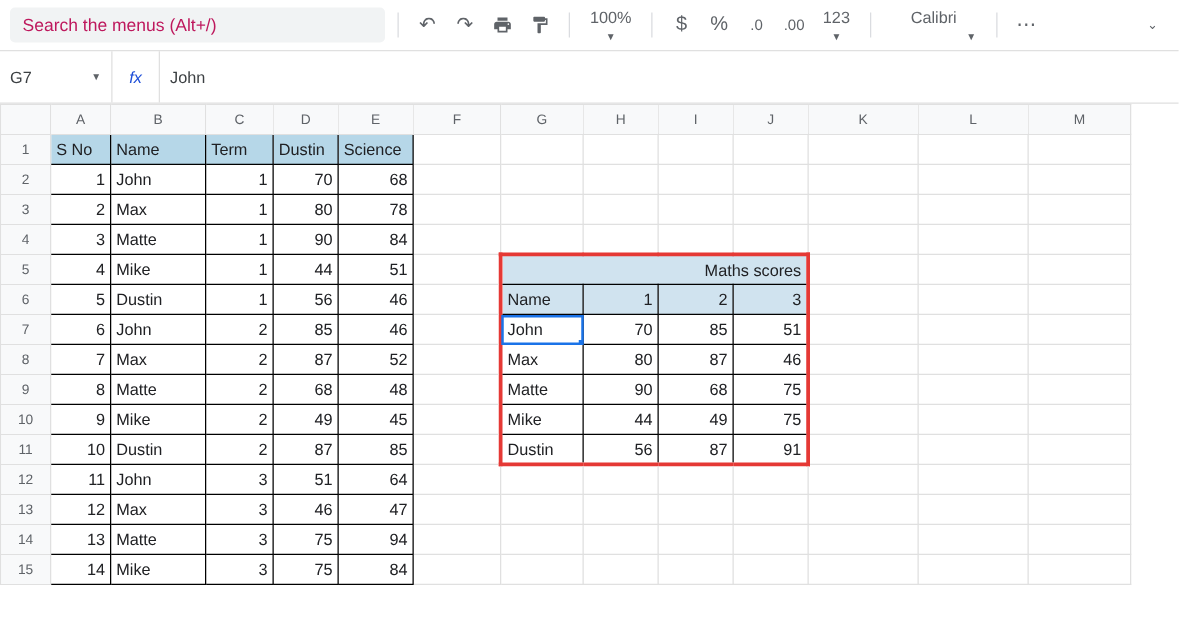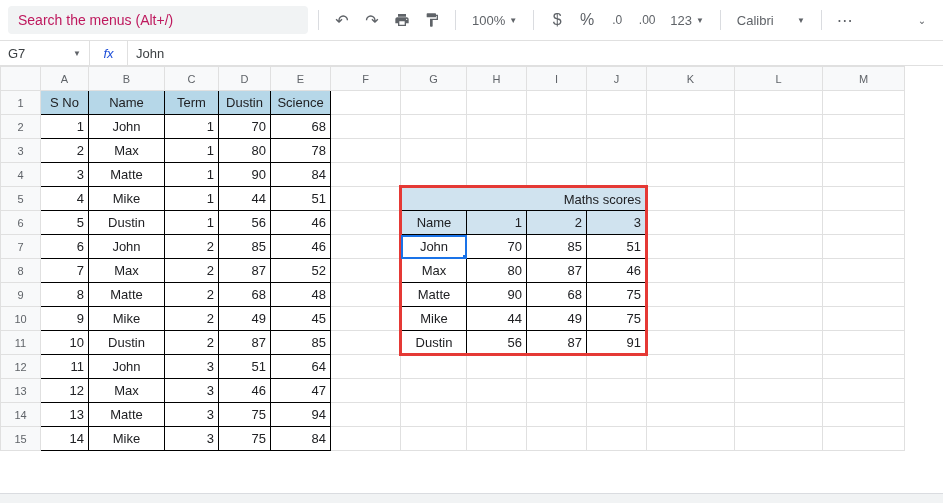--- a/index.html
+++ b/index.html
@@ -3,27 +3,27 @@
 <meta charset="utf-8">
 <style>
 * { box-sizing: border-box; margin: 0; padding: 0; }
 body { font-family: Arial, sans-serif; font-size: 13px; color: #202124; background: #fff; overflow: hidden; width: 943px; height: 503px; }
 
 
 .toolbar { display: flex; align-items: center; height: 40px; padding: 0 8px; gap: 4px; }
 .search-box { flex: 0 0 300px; background: #f1f3f4; border-radius: 4px; height: 28px; display: flex; align-items: center; padding: 0 10px; color: #be185d; font-size: 14px; }
 .tb-sep { width: 1px; height: 20px; background: #dadce0; margin: 0 6px; }
 .tb-btn { width: 26px; height: 26px; display: flex; align-items: center; justify-content: center; color: #5f6368; font-size: 16px; cursor: pointer; border-radius: 2px; }
-.tb-txt { color: #5f6368; font-size: 13px; padding: 0 6px; cursor: pointer; display: flex; align-items: center; gap: 4px; }
+.tb-txt { color: #5f6368; font-size: 13px; padding: 0 6px; cursor: pointer; display: flex; align-items: center; gap: 4px; flex-direction: column; }
 .caret { font-size: 8px; color: #5f6368; }
 .font-select { min-width: 80px; }
 .spacer { flex: 1; }
 
 
-.formula-row { display: flex; align-items: center; height: 26px; border-top: 1px solid #e0e0e0; border-bottom: 1px solid #e0e0e0; }
+.formula-row { display: flex; align-items: center; height: 43px; border-top: 1px solid #e0e0e0; border-bottom: 1px solid #e0e0e0; }
 .name-box { width: 90px; padding: 0 8px; font-size: 13px; color: #3c4043; display: flex; align-items: center; justify-content: space-between; border-right: 1px solid #e0e0e0; height: 100%; }
 .fx { width: 38px; text-align: center; font-style: italic; color: #1d4ed8; border-right: 1px solid #e0e0e0; height: 100%; display: flex; align-items: center; justify-content: center; font-size: 13px; }
 .formula-val { padding: 0 8px; font-size: 13px; color: #3c4043; }
 
 
 .grid-wrap { position: relative; overflow: auto; height: calc(503px - 40px - 26px - 10px); }
 table.sheet { border-collapse: collapse; table-layout: fixed; }
 .sheet th, .sheet td { border: 1px solid #e0e0e0; height: 24px; font-size: 13px; font-weight: normal; padding: 0 4px; overflow: hidden; white-space: nowrap; }
 .sheet thead th { background: #f8f9fa; color: #5f6368; text-align: center; font-size: 11px; position: sticky; top: 0; }
 .sheet tbody th { background: #f8f9fa; color: #5f6368; text-align: center; font-size: 11px; width: 40px; position: sticky; left: 0; }
@@ -39,21 +39,21 @@
 .col-I { width: 60px; }
 .col-J { width: 60px; }
 .col-K { width: 88px; }
 .col-L { width: 88px; }
 .col-M { width: 82px; }
 
 
 .hdr { background: #b6d7e8; font-weight: bold; text-align: left; border: 1px solid #000 !important; }
 .bordered { border: 1px solid #000 !important; }
 .num { text-align: right; }
-.txt { text-align: center; }
+.txt { text-align: left; }
 .redbox-top { border-top: 3px solid #e53935 !important; }
 .redbox-bottom { border-bottom: 3px solid #e53935 !important; }
 .redbox-left { border-left: 3px solid #e53935 !important; }
 .redbox-right { border-right: 3px solid #e53935 !important; }
 .pivot-title { background: #d0e3ef; font-weight: bold; text-align: right; }
 .pivot-hdr { background: #d0e3ef; font-weight: bold; }
 .active-cell { outline: 2px solid #1a73e8; outline-offset: -2px; position: relative; }
 .active-cell::after { content: ''; position: absolute; bottom: -3px; right: -3px; width: 6px; height: 6px; background: #1a73e8; }
 
 

